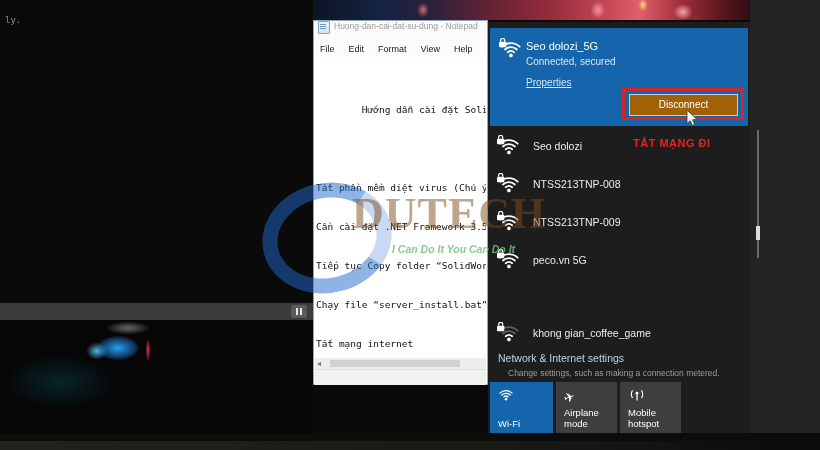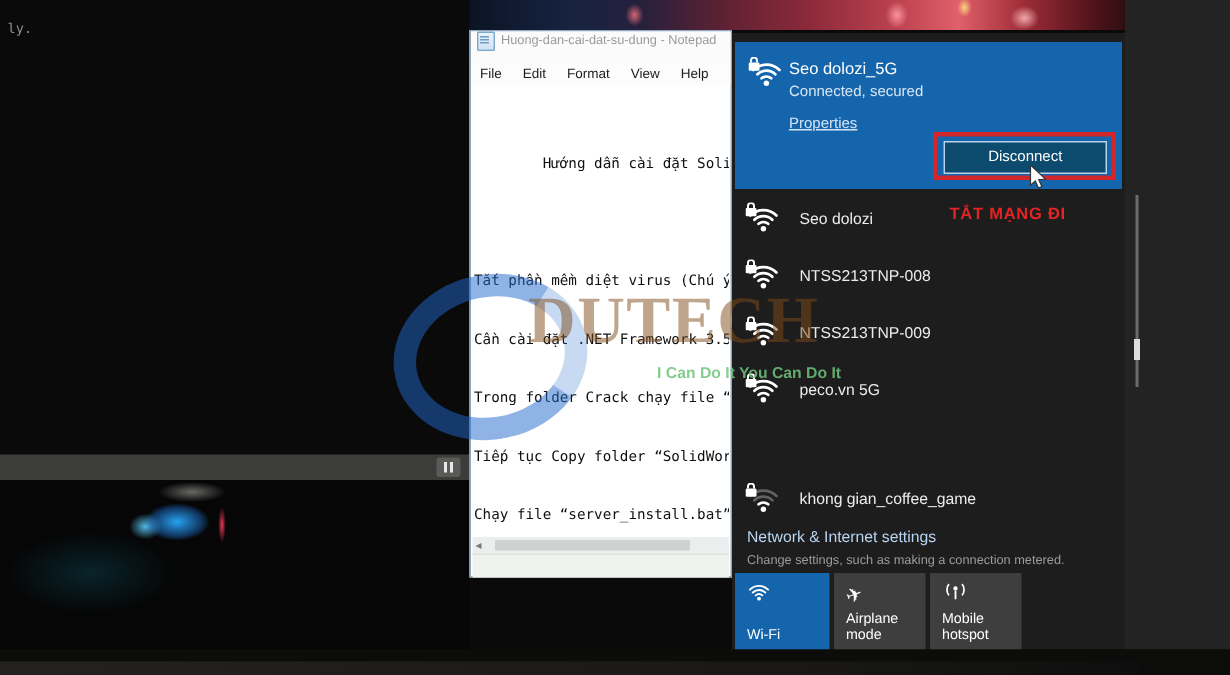--- a/index.html
+++ b/index.html
@@ -57,50 +57,50 @@
   .fly-connected{position:absolute;left:2px;right:2px;top:6px;height:98px;background:#1565ad;}
   .wifi-glyph{display:block;}
   .weak .a2,.weak .a3{opacity:.3;}
   .conn-icon{position:absolute;left:9px;top:10px;}
   .conn-ssid{position:absolute;left:36px;top:12px;font-size:11px;color:#ffffff;}
   .conn-status{position:absolute;left:36px;top:28px;font-size:10px;color:#d8e6f2;}
   .conn-props{position:absolute;left:36px;top:49px;font-size:10px;color:#d3e4f6;
               text-decoration:underline;cursor:pointer;}
   .disc-box{position:absolute;left:134px;top:66px;width:122px;height:32px;
             border:3px solid #d3262b;box-sizing:border-box;z-index:3;}
-  .disc-btn{position:absolute;left:141px;top:72px;width:109px;height:22px;background:#0c4a6e;
+  .disc-btn{position:absolute;left:141px;top:72px;width:109px;height:22px;background:#a16207;
             border:1px solid #b9d2ea;box-sizing:border-box;color:#fff;font-size:10px;
             text-align:center;line-height:20px;z-index:2;}
   .cursor{position:absolute;left:198px;top:88px;z-index:4;}
   .annot-text{position:absolute;left:133px;top:115px;font-size:11px;font-weight:bold;
               color:#e42424;letter-spacing:.5px;white-space:nowrap;margin-left:12px;}
   .net-row{position:absolute;left:0;right:0;height:38px;display:flex;align-items:center;}
   .net-row svg{margin-left:9px;}
   .net-ssid{margin-left:14px;font-size:10.5px;color:#ececec;}
   .fly-link{position:absolute;left:10px;top:330px;font-size:10.5px;color:#b8d4ef;cursor:pointer;}
-  .fly-hint{position:absolute;left:10px;top:346px;font-size:8.5px;color:#9c9c9c;}
+  .fly-hint{position:absolute;left:20px;top:346px;font-size:8.5px;color:#9c9c9c;}
   .qa-tile{position:absolute;top:360px;height:51px;background:#3f3e3e;box-sizing:border-box;}
   .qa-wifi{left:2px;width:63px;background:#1565ad;}
   .qa-air{left:68px;width:61px;}
   .qa-hot{left:132px;width:61px;}
   .qa-icon{position:absolute;left:8px;top:6px;color:#fff;}
   .qa-label{position:absolute;left:8px;bottom:4px;font-size:9.5px;color:#fff;width:50px;line-height:11px;}
   .air-glyph{font-size:13px;display:inline-block;transform:rotate(-20deg);}
   
   .right-panel{position:absolute;left:750px;top:0;width:70px;height:433px;background:#232323;}
   .scroll-line{position:absolute;left:7px;top:130px;width:2px;height:128px;background:#6b6b6b;}
   .scroll-thumb{position:absolute;left:6px;top:226px;width:4px;height:14px;background:#dcdcdc;}
   
   .wm{position:absolute;z-index:10;pointer-events:none;}
   .wm-ring{left:262px;top:183px;width:100px;height:80px;border:15px solid rgba(35,105,205,.5);
            border-radius:50%;transform:rotate(-12deg);border-right-color:rgba(35,105,205,.25);}
   .wm-logo{left:352px;top:188px;font-family:"Liberation Serif",serif;font-weight:bold;
            font-size:44px;letter-spacing:1px;color:rgba(125,75,25,.5);}
-  .wm-slogan{left:392px;top:243px;font-weight:bold;font-size:10.5px;
-             color:rgba(110,195,125,.85);margin-left:46px;}
+  .wm-slogan{left:392px;top:243px;font-style:italic;font-weight:bold;font-size:10.5px;
+             color:rgba(110,195,125,.85);}
 </style>
 </head>
 <body>
 
 <div id="stage">
 
   <div class="console-text">ly.</div>
 
   <div class="left-toolbar"></div>
   <div class="toolbar-btn">
@@ -121,21 +121,20 @@
       <span class="np-menu">Edit</span>
       <span class="np-menu">Format</span>
       <span class="np-menu">View</span>
       <span class="np-menu">Help</span>
     </div>
     <div class="np-content">
       <div class="np-line">        Hướng dẫn cài đặt Soli</div>
       <div class="np-line"></div>
       <div class="np-line">Tắt phần mềm diệt virus (Chú ý</div>
       <div class="np-line">Cần cài đặt .NET Framework 3.5</div>
-      <div class="np-line">Trong folder Crack chạy file “</div>
       <div class="np-line">Tiếp tục Copy folder “SolidWor</div>
       <div class="np-line">Chạy file “server_install.bat”</div>
       <div class="np-line">Tắt mạng internet</div>
       
       
       
       
       
       
       

